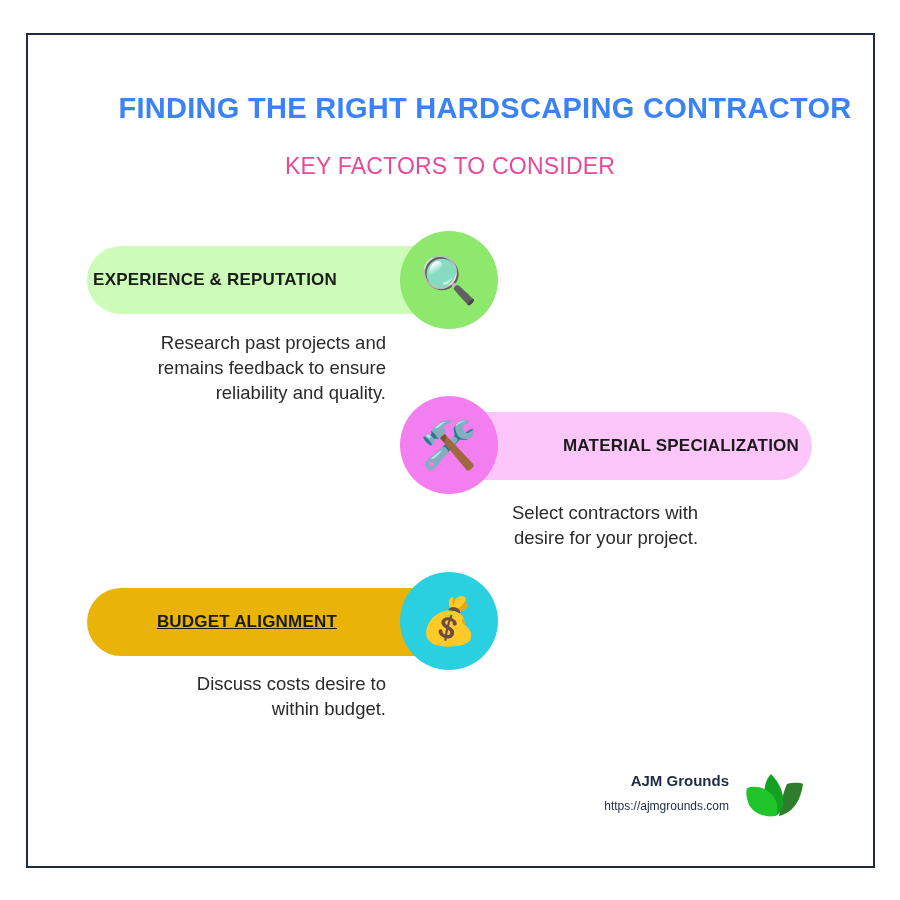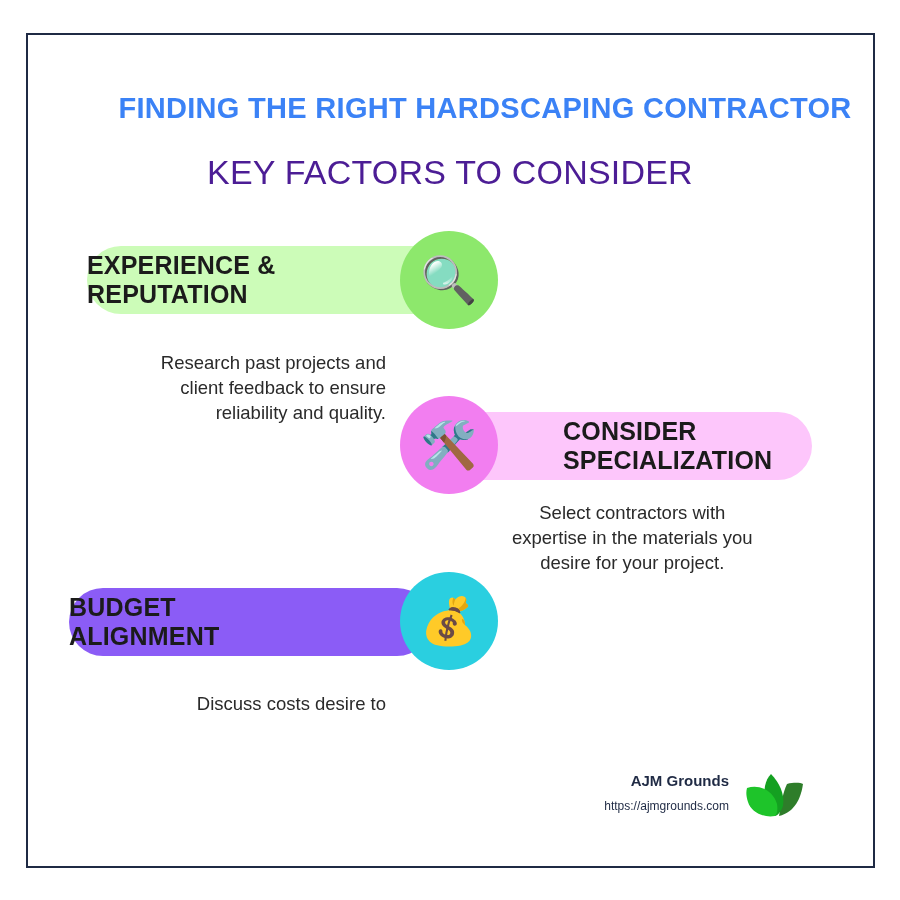--- a/index.html
+++ b/index.html
@@ -10,40 +10,40 @@
     .frame {
       position: absolute; left: 26px; top: 33px; width: 845px; height: 831px;
       border: 2px solid #1f2a44; box-sizing: content-box;
     }
     .title {
       position: absolute; left: 0; width: 900px; top: 92px; text-align: center;
       font-size: 29px; font-weight: 700; color: #3b82f6; letter-spacing: 0.3px; padding-left: 35px;
     }
     .subtitle {
       position: absolute; left: 0; width: 900px; top: 153px; text-align: center;
-      font-size: 34px; font-weight: 400; color: #4c1d95; letter-spacing: 0.2px;
+      font-size: 23px; font-weight: 400; color: #ec4899; letter-spacing: 0.2px;
     }
     .pill {
       position: absolute; height: 68px; border-radius: 34px;
       display: flex; align-items: center;
-      font-size: 25px; font-weight: 700; color: #1b1b1b; letter-spacing: 0.2px;
+      font-size: 17px; font-weight: 700; color: #1b1b1b; letter-spacing: 0.2px;
       box-sizing: border-box;
     }
     .pill.left { justify-content: flex-end; padding-right: 112px; }
     .pill.right { justify-content: flex-start; padding-left: 114px; }
     .circle {
       position: absolute; width: 98px; height: 98px; border-radius: 50%;
       display: flex; align-items: center; justify-content: center;
       font-size: 46px; line-height: 1;
     }
     .desc {
       position: absolute; font-size: 18.5px; line-height: 25px; color: #2a2a2a;
     }
-    .desc.left { text-align: right; margin-top: 20px; }
-    .desc.right { text-align: center; }
+    .desc.left { text-align: right; }
+    .desc.right { text-align: right; }
     .brand-name {
       position: absolute; right: 171px; top: 772px; font-size: 15px; font-weight: 700; color: #1f2a44;
       text-align: center;
     }
     .brand-url {
       position: absolute; right: 171px; top: 799px; font-size: 12px; color: #1f2a44; text-align: right;
     }
     .logo { position: absolute; left: 745px; top: 772px; width: 60px; height: 46px; }
   </style>
 </head>
@@ -55,44 +55,44 @@
 <div class="subtitle">KEY FACTORS TO CONSIDER</div>
 
 <div class="pill left" style="left:87px; top:246px; width:362px; background:#ccfcb8;">
   <span>EXPERIENCE &amp; REPUTATION</span>
 </div>
 <div class="circle" style="left:400px; top:231px; background:#8de86c;">
   <span>🔍</span>
 </div>
 <div class="desc left" style="right:514px; top:330px;">
   <div>Research past projects and</div>
-  <div>client feedback to ensure</div>
+  <div>remains feedback to ensure</div>
   <div>reliability and quality.</div>
 </div>
 
 <div class="pill right" style="left:449px; top:412px; width:363px; background:#fdc6fb;">
-  <span>CONSIDER SPECIALIZATION</span>
+  <span>MATERIAL SPECIALIZATION</span>
 </div>
 <div class="circle" style="left:400px; top:396px; background:#f27ef0;">
   <span>🛠️</span>
 </div>
 <div class="desc right" style="left:512px; top:500px;">
   <div>Select contractors with</div>
-  <div>expertise in the materials you</div>
   <div>desire for your project.</div>
 </div>
 
-<div class="pill left" style="left:69px; top:588px; width:362px; background:#8b5cf6;">
+<div class="pill left" style="left:87px; top:588px; width:362px; background:#eab308;text-decoration:underline;">
   <span>BUDGET ALIGNMENT</span>
 </div>
 <div class="circle" style="left:400px; top:572px; background:#2acfe0;">
   <span>💰</span>
 </div>
 <div class="desc left" style="right:514px; top:671px;">
   <div>Discuss costs desire to</div>
+  <div>within budget.</div>
 </div>
 
 <div class="brand-name">AJM Grounds</div>
 <div class="brand-url">https://ajmgrounds.com</div>
 <svg class="logo" viewBox="0 0 60 46">
   <path d="M42 12 C50 10, 56 11, 58 12 C56 26, 50 40, 34 44 C36 32, 38 20, 42 12 Z" fill="#2e7d2a"></path>
   <path d="M26 2 C34 10, 40 22, 38 34 C36 40, 32 44, 30 44 C22 36, 18 24, 20 14 C21 9, 23 5, 26 2 Z" fill="#14a021"></path>
   <path d="M2 16 C14 12, 28 18, 32 32 C33 38, 32 42, 30 44 C18 46, 6 40, 3 30 C1 24, 1 20, 2 16 Z" fill="#1ec42a"></path>
 </svg>
 

